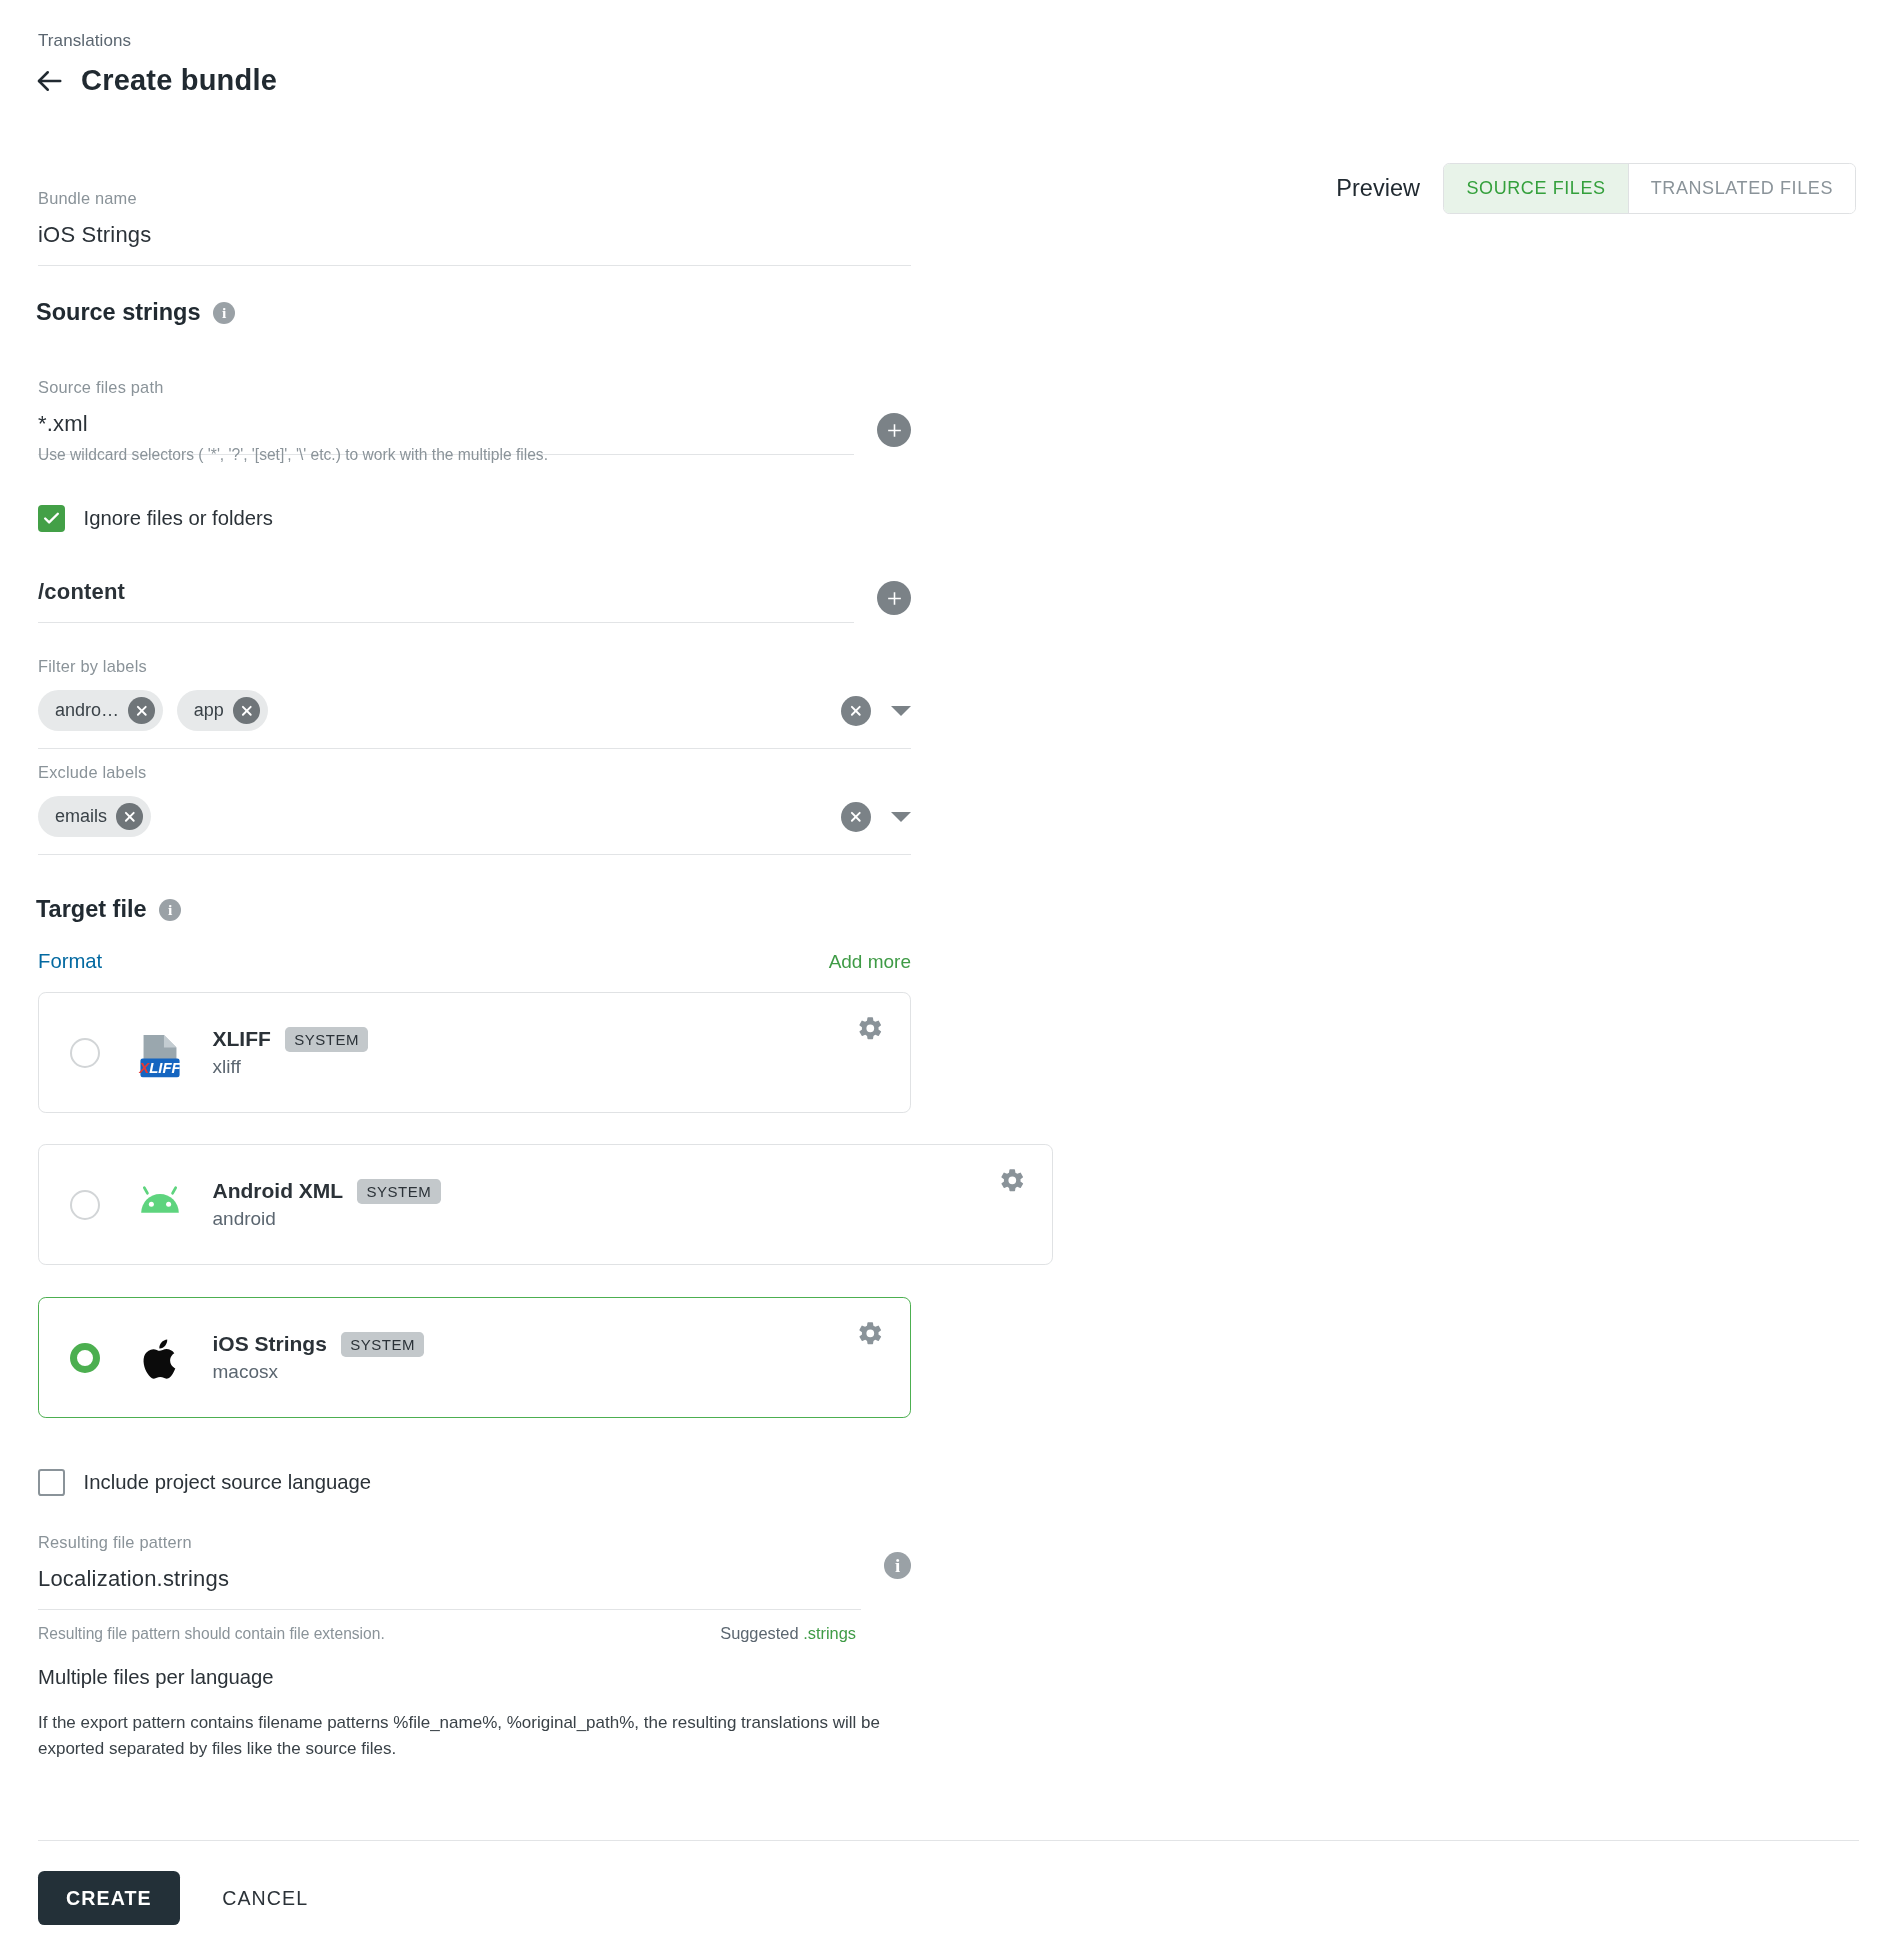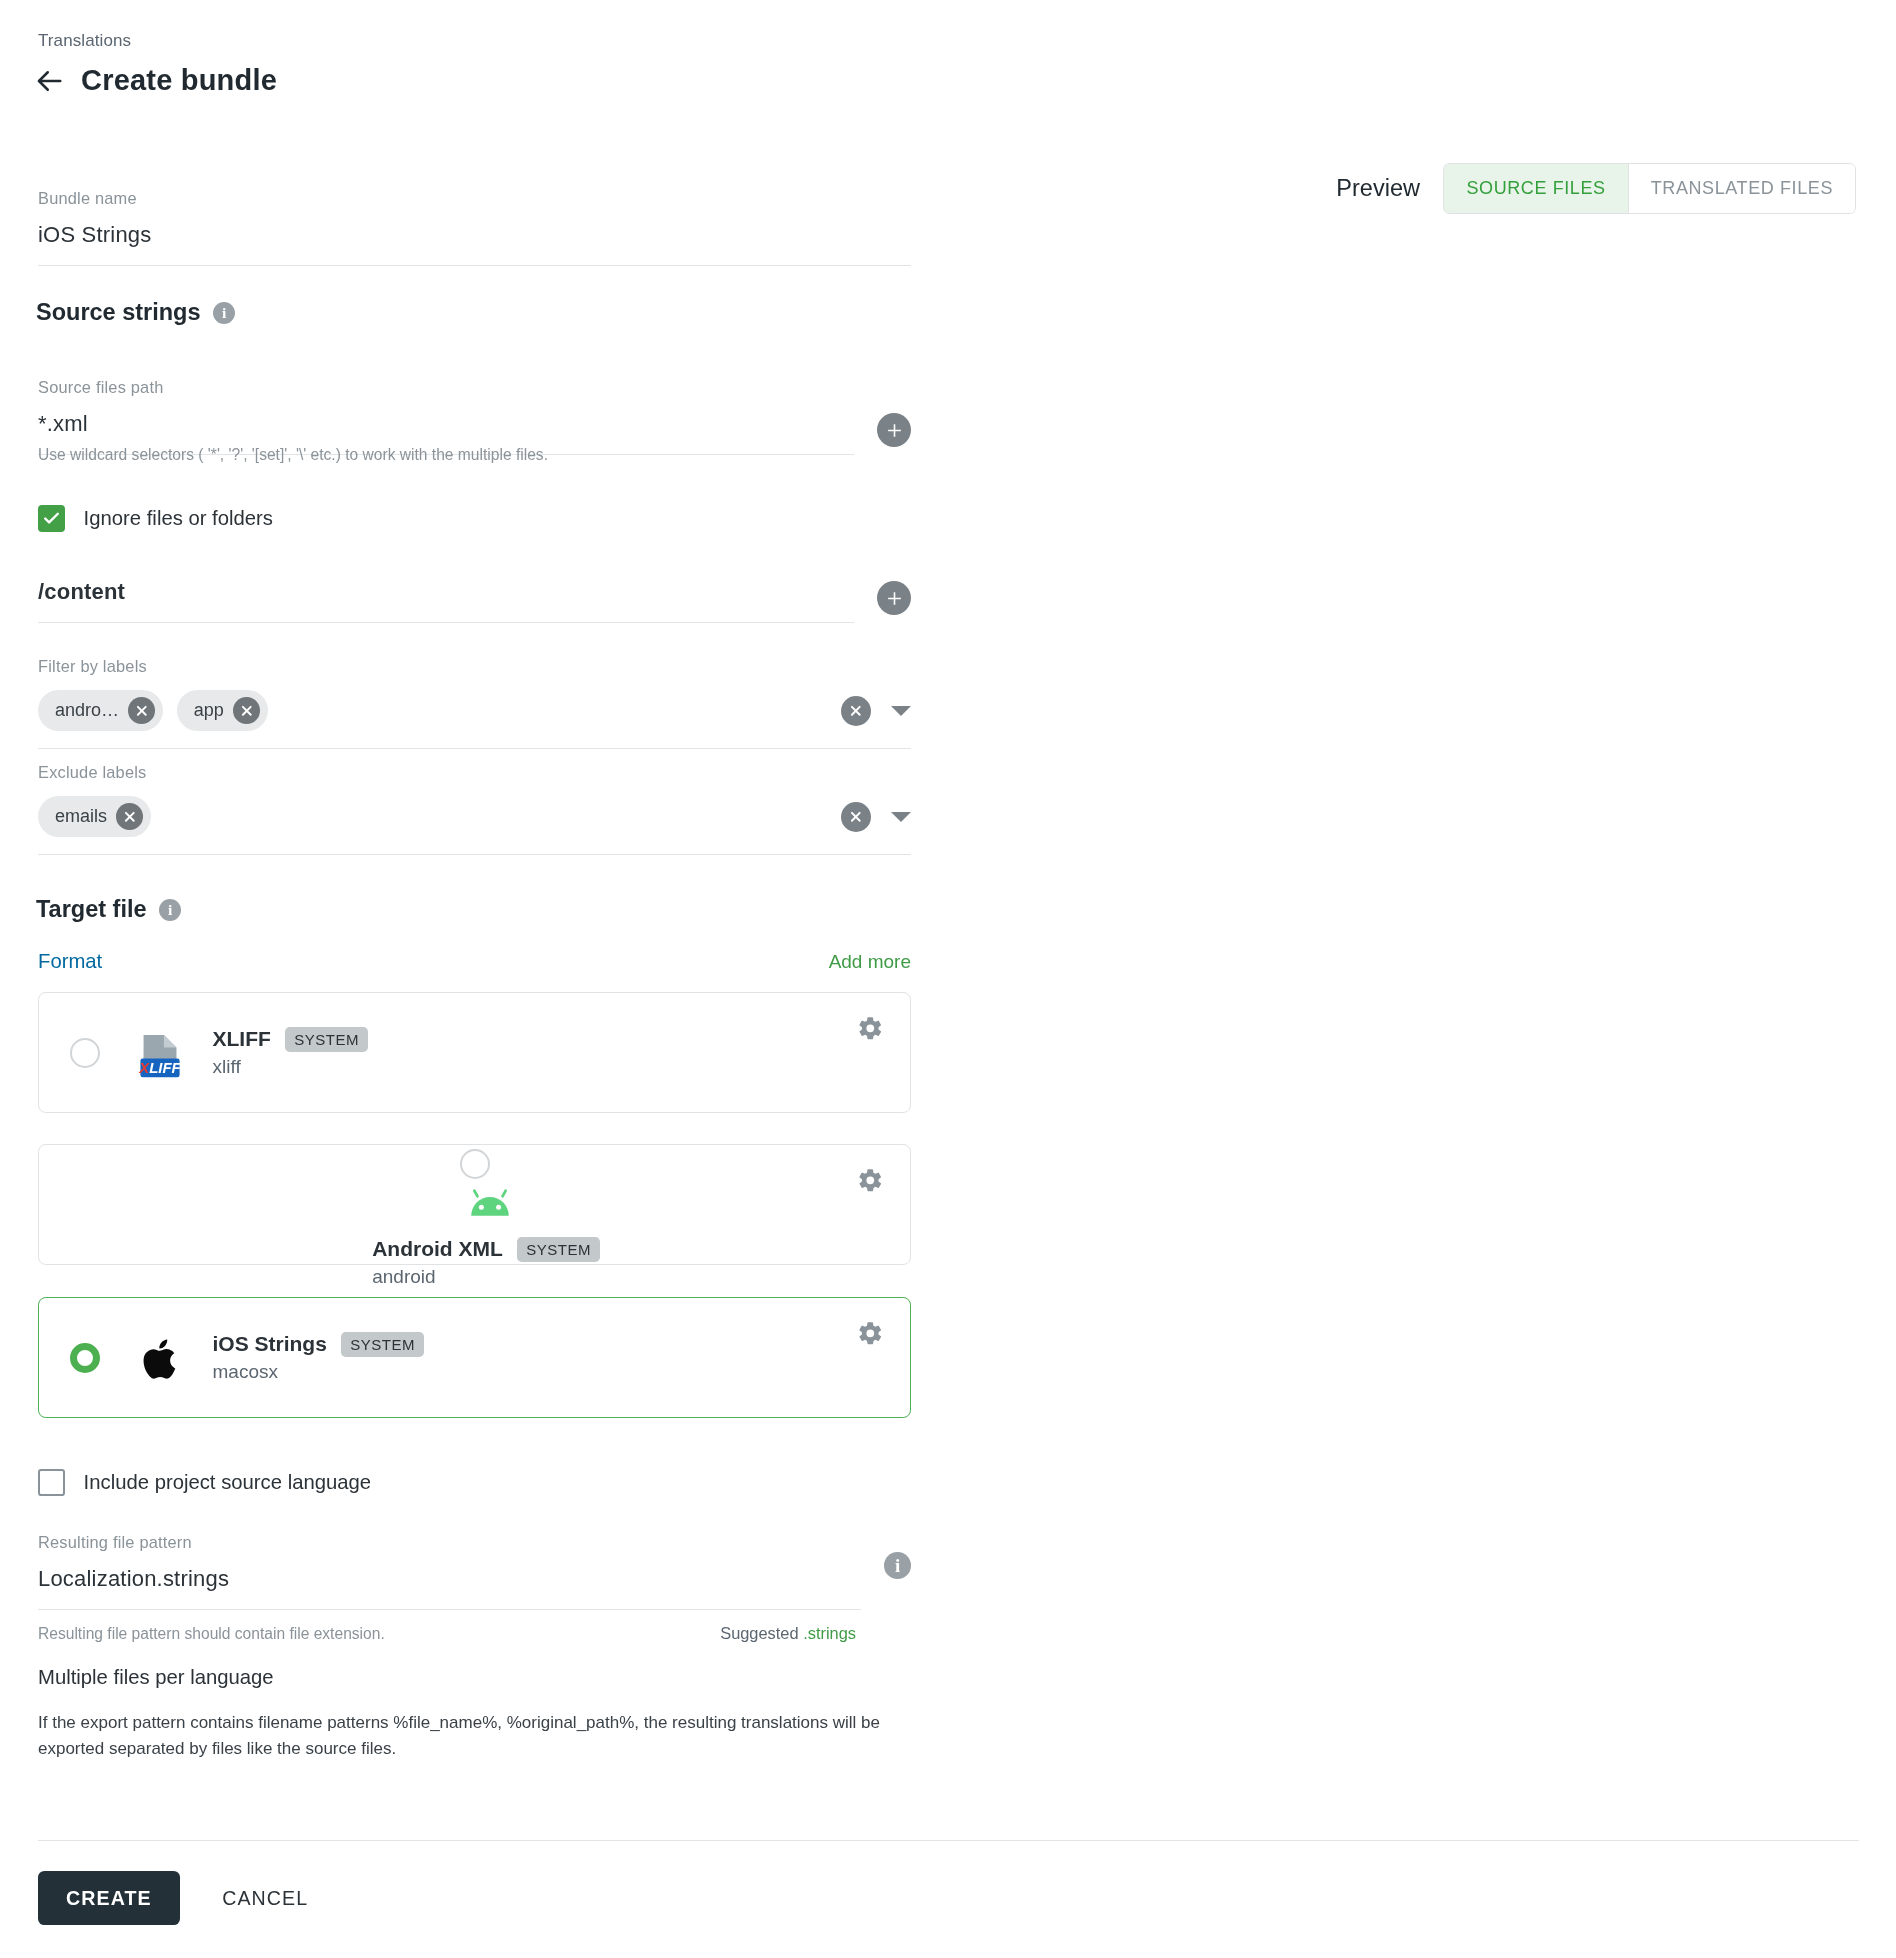--- a/index.html
+++ b/index.html
@@ -307,21 +307,21 @@
         </span>
         <span class="fmt-sub" style="display:block;">xliff</span>
       </span>
       <span class="gear">
         <svg width="26.6" height="26.6" viewBox="0 0 24 24" fill="#8a9399">
           <path d="M19.4 13c.04-.3.06-.6.06-1s-.02-.7-.07-1l2.1-1.6a.5.5 0 0 0 .12-.64l-2-3.46a.5.5 0 0 0-.6-.22l-2.5 1a7.3 7.3 0 0 0-1.7-1l-.4-2.6a.5.5 0 0 0-.5-.42h-4a.5.5 0 0 0-.5.42l-.4 2.6c-.6.25-1.17.58-1.7 1l-2.5-1a.5.5 0 0 0-.6.22l-2 3.46c-.12.2-.07.46.12.63L4.5 11c-.05.3-.07.66-.07 1s.02.7.07 1l-2.1 1.6a.5.5 0 0 0-.12.64l2 3.46c.12.22.38.3.6.22l2.5-1c.52.42 1.1.75 1.7 1l.4 2.6c.04.24.25.42.5.42h4c.25 0 .46-.18.5-.42l.4-2.6c.6-.25 1.18-.58 1.7-1l2.5 1c.22.08.48 0 .6-.22l2-3.46a.5.5 0 0 0-.12-.64zM12 15.5A3.5 3.5 0 1 1 15.5 12 3.5 3.5 0 0 1 12 15.5z"></path>
         </svg>
       </span>
     </div>
 
-    <div class="fmt-card" style="position:absolute; left:38px; top:1144px; width:873px; height:121px; padding:4px 31px;flex-direction:column;">
+    <div class="fmt-card" style="position:absolute; left:38px; top:1144px; width:1015px; height:121px; padding:12px 31px;">
       <span class="radio-outer"></span>
       <span class="fmt-icon" style="margin-left:31px;">
         <svg width="58" height="58" viewBox="0 0 74 74">
           <path d="M21 22l-4-7M53 22l4-7" stroke="#5ed47e" stroke-width="3.4" stroke-linecap="round" fill="none"></path>
           <path d="M13 47a24 24 0 0 1 48 0z" fill="#5ed47e"></path>
           <circle cx="26" cy="36" r="3.2" fill="#ffffff"></circle>
           <circle cx="48" cy="36" r="3.2" fill="#ffffff"></circle>
         </svg>
       </span>
       <span style="margin-left:23.5px;">

